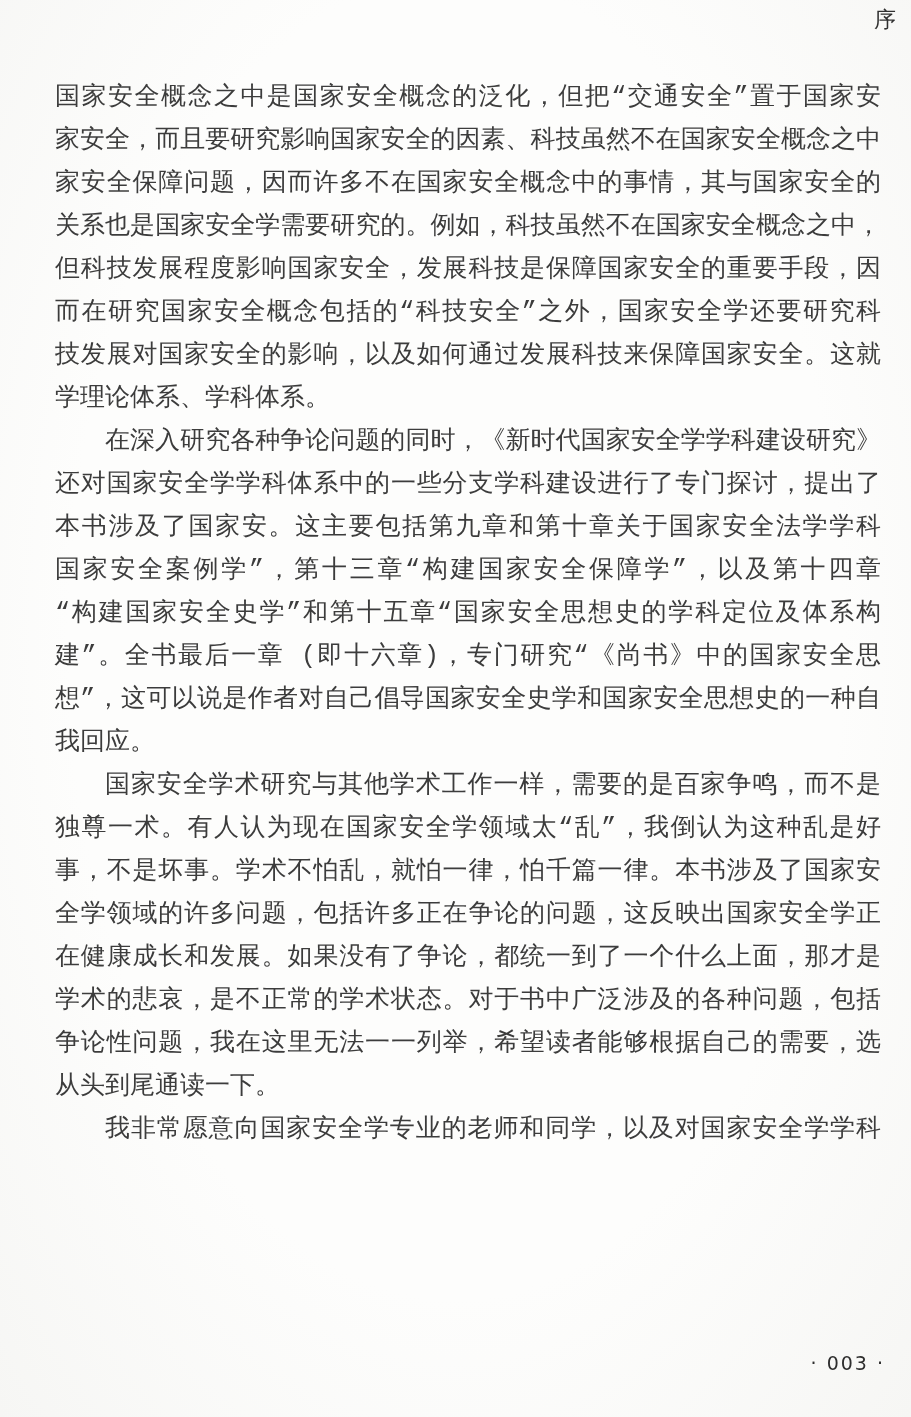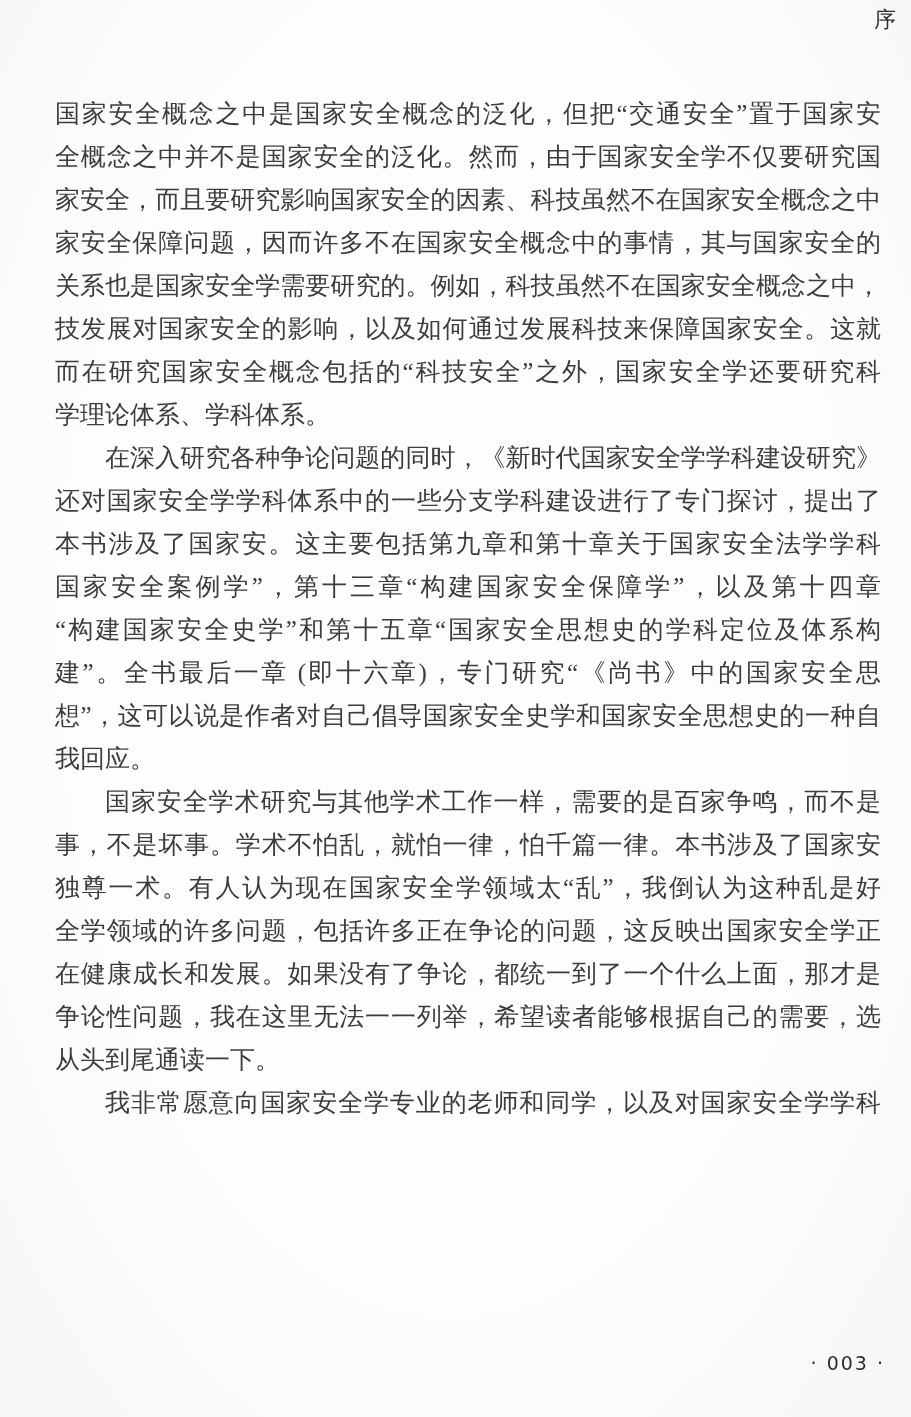--- a/index.html
+++ b/index.html
@@ -15,22 +15,23 @@
   .running-head {
     position: absolute;
     top: 5px;
     right: 15px;
     font-size: 22px;
     color: #303030;
   }
   .body-text {
     position: absolute;
     left: 55px;
-    top: 92px;
+    top: 76px;
     width: 826px;
+    font-family: Liberation Mono, monospace;
   }
   .line {
     height: 43px;
     line-height: 43px;
     font-size: 25px;
     letter-spacing: 0;
     white-space: nowrap;
     text-align: justify;
     text-align-last: justify;
     color: #3c3c3c;
@@ -48,39 +49,40 @@
   }
 </style>
 </head>
 <body>
 
 <div class="page">
   <div class="running-head">序</div>
 
   <div class="body-text">
       <div class="line">国家安全概念之中是国家安全概念的泛化，但把“交通安全”置于国家安</div>
-      <div class="line">全概念之中并不是国家安全的泛化。然而，由于国家安全学不仅要研究国</div>
       <div class="line">家安全，而且要研究影响国家安全的因素、科技虽然不在国家安全概念之中</div>
       <div class="line">家安全保障问题，因而许多不在国家安全概念中的事情，其与国家安全的</div>
       <div class="line">关系也是国家安全学需要研究的。例如，科技虽然不在国家安全概念之中，</div>
+      <div class="line">但科技发展程度影响国家安全，发展科技是保障国家安全的重要手段，因</div>
+      <div class="line">而在研究国家安全概念包括的“科技安全”之外，国家安全学还要研究科</div>
       <div class="line">技发展对国家安全的影响，以及如何通过发展科技来保障国家安全。这就</div>
-      <div class="line">而在研究国家安全概念包括的“科技安全”之外，国家安全学还要研究科</div>
       <div class="line short">学理论体系、学科体系。</div>
       <div class="line indent">在深入研究各种争论问题的同时，《新时代国家安全学学科建设研究》</div>
       <div class="line">还对国家安全学学科体系中的一些分支学科建设进行了专门探讨，提出了</div>
       <div class="line">本书涉及了国家安。这主要包括第九章和第十章关于国家安全法学学科</div>
       <div class="line">国家安全案例学”，第十三章“构建国家安全保障学”，以及第十四章</div>
       <div class="line">“构建国家安全史学”和第十五章“国家安全思想史的学科定位及体系构</div>
       <div class="line">建”。全书最后一章 (即十六章)，专门研究“《尚书》中的国家安全思</div>
       <div class="line">想”，这可以说是作者对自己倡导国家安全史学和国家安全思想史的一种自</div>
       <div class="line short">我回应。</div>
       <div class="line indent">国家安全学术研究与其他学术工作一样，需要的是百家争鸣，而不是</div>
+      <div class="line">独尊一术。有人认为现在国家安全学领域太“乱”，我倒认为这种乱是好</div>
       <div class="line">事，不是坏事。学术不怕乱，就怕一律，怕千篇一律。本书涉及了国家安</div>
-      <div class="line">独尊一术。有人认为现在国家安全学领域太“乱”，我倒认为这种乱是好</div>
       <div class="line">全学领域的许多问题，包括许多正在争论的问题，这反映出国家安全学正</div>
       <div class="line">在健康成长和发展。如果没有了争论，都统一到了一个什么上面，那才是</div>
+      <div class="line">学术的悲哀，是不正常的学术状态。对于书中广泛涉及的各种问题，包括</div>
       <div class="line">争论性问题，我在这里无法一一列举，希望读者能够根据自己的需要，选</div>
       <div class="line short">从头到尾通读一下。</div>
       <div class="line indent">我非常愿意向国家安全学专业的老师和同学，以及对国家安全学学科</div>
     </div>
 
   <div class="page-number">· 003 ·</div>
 </div>
 
 </body></html>

